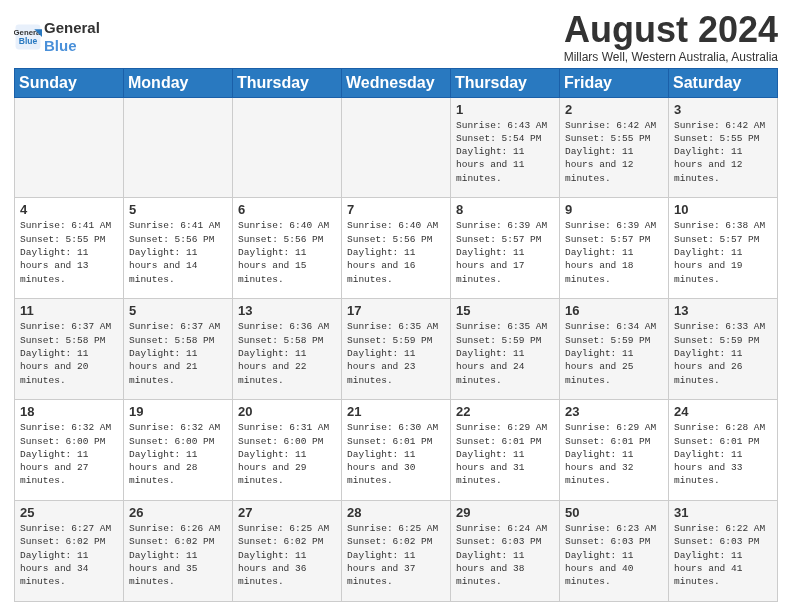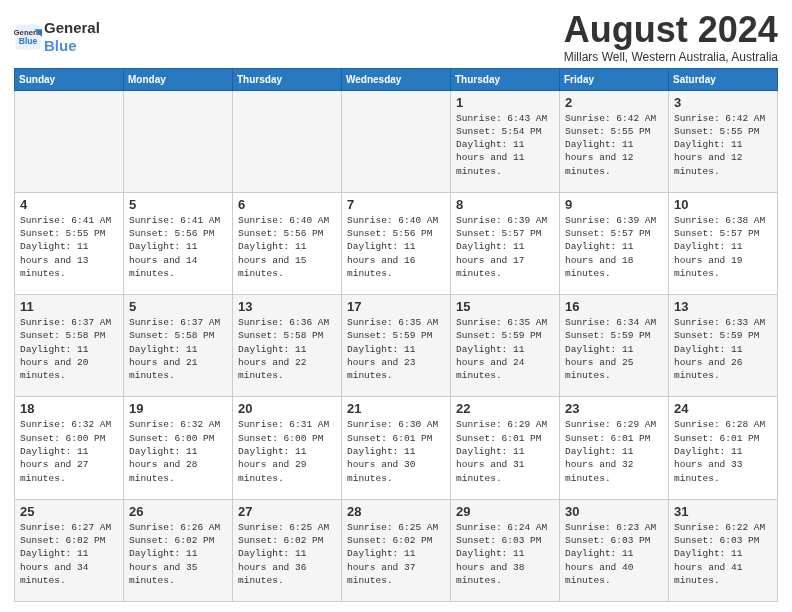--- a/index.html
+++ b/index.html
@@ -35,20 +35,21 @@
       color: #333;
     }
     .logo-text span {
       color: #4a90d9;
     }
     .logo-icon {
       width: 28px;
       height: 28px;
     }
     .title-section {
+      text-align: right;
     }
     .month-title {
       font-size: 36px;
       font-weight: bold;
       color: #333;
       line-height: 1.1;
     }
     .location-title {
       font-size: 12px;
       color: #333;
@@ -57,21 +58,21 @@
     .calendar {
       flex: 1;
       border: 1px solid #ccc;
       border-collapse: collapse;
       width: 100%;
       table-layout: fixed;
     }
     .calendar thead tr th {
       background-color: #2979c0;
       color: #fff;
-      font-size: 10px;
+      font-size: 16px;
       font-weight: bold;
       padding: 5px 4px;
       border: 1px solid #1a5fa8;
       text-align: left;
     }
     .calendar tbody tr td {
       border: 1px solid #ccc;
       vertical-align: top;
       padding: 4px 5px;
       font-size: 10px;
@@ -263,21 +264,21 @@
           </td>
           <td>
             <span class="day-number">28</span>
             <div class="day-info">Sunrise: 6:25 AM<br>Sunset: 6:02 PM<br>Daylight: 11 hours and 37 minutes.</div>
           </td>
           <td>
             <span class="day-number">29</span>
             <div class="day-info">Sunrise: 6:24 AM<br>Sunset: 6:03 PM<br>Daylight: 11 hours and 38 minutes.</div>
           </td>
           <td>
-            <span class="day-number">30</span>
+            <span class="day-number">50</span>
             <div class="day-info">Sunrise: 6:23 AM<br>Sunset: 6:03 PM<br>Daylight: 11 hours and 40 minutes.</div>
           </td>
           <td>
             <span class="day-number">31</span>
             <div class="day-info">Sunrise: 6:22 AM<br>Sunset: 6:03 PM<br>Daylight: 11 hours and 41 minutes.</div>
           </td>
         </tr>
       </tbody>
   </table>
 </div>

